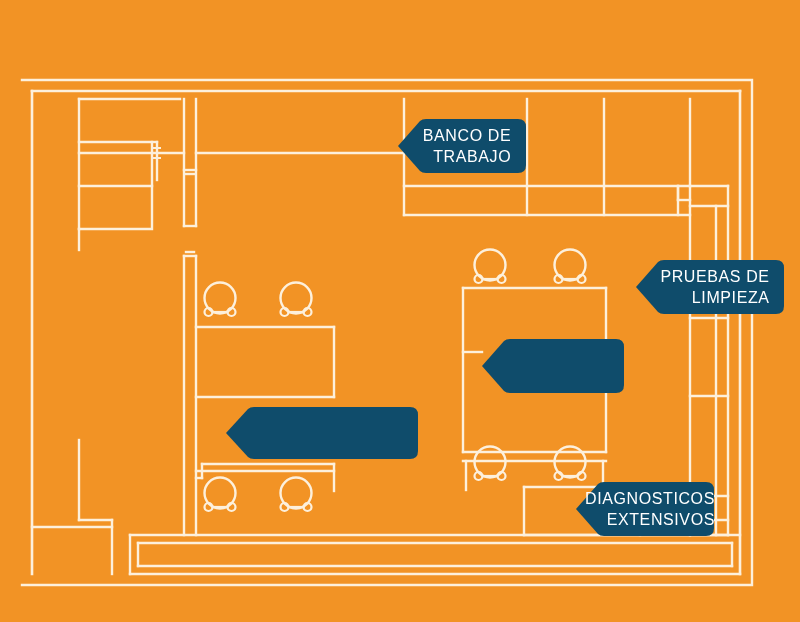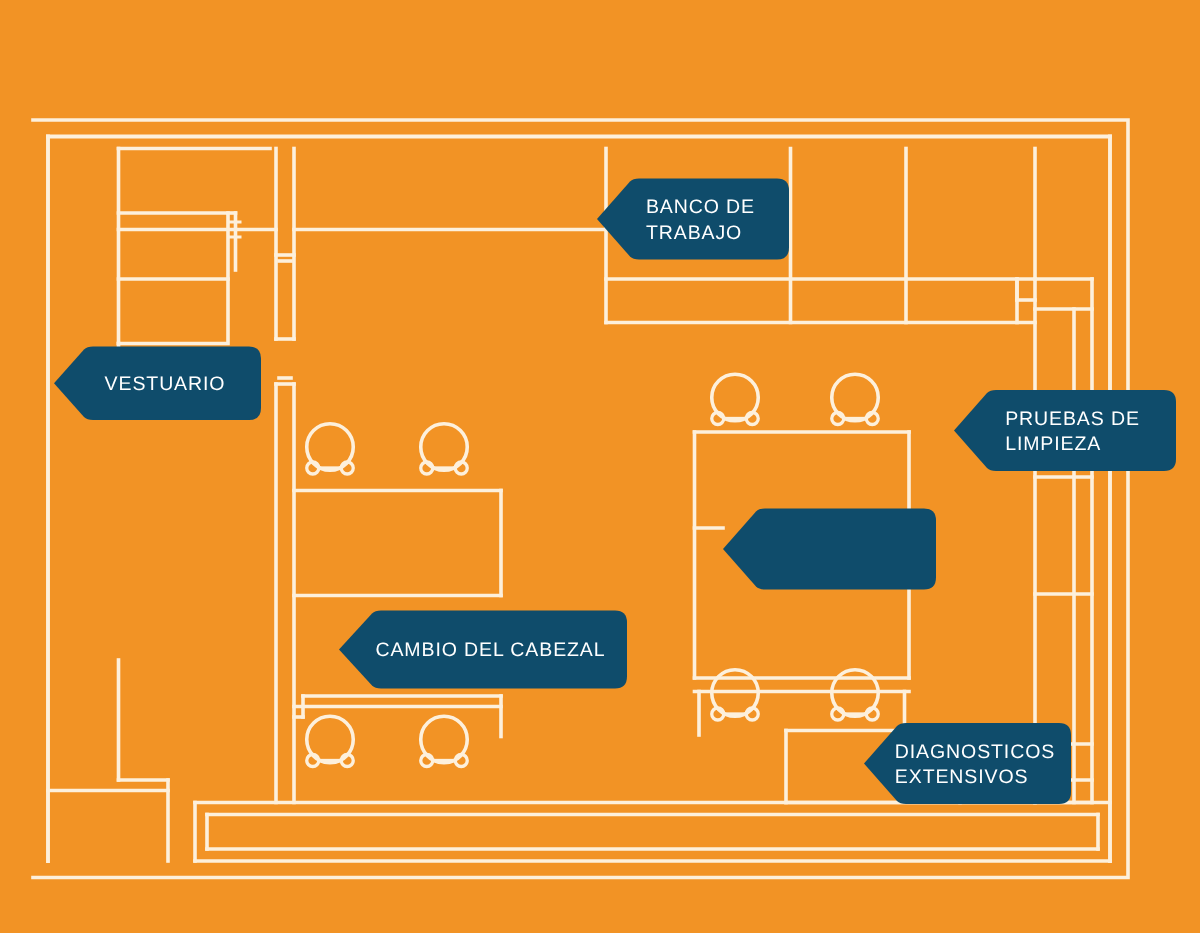--- a/index.html
+++ b/index.html
@@ -20,24 +20,24 @@
   #plan-svg {
     position: absolute;
     left: 0;
     top: 0;
     width: 800px;
     height: 622px;
   }
   .callout {
     position: absolute;
     color: #ffffff;
-    font-size: 13px;
+    font-size: 16px;
     letter-spacing: 0.6px;
     line-height: 1.32;
-    text-align: left;
+    text-align: right;
     display: flex;
     align-items: center;
     justify-content: center;
     box-sizing: border-box;
     white-space: pre-line;
     user-select: none;
   }
   .callout-shape {
     position: absolute;
     left: 0;
@@ -226,46 +226,39 @@
 
   <div class="callout" style="left:398px;top:115px;width:128px;height:62px;">
     <svg class="callout-shape" viewBox="0 0 128 62" preserveAspectRatio="none">
       <path d="M 0 31 L 22 6 Q 24 4 28 4 L 120 4 Q 128 4 128 12 L 128 50 Q 128 58 120 58 L 28 58 Q 24 58 22 56 Z" fill="#0f4c6b"></path>
     </svg>
     <span class="callout-label">BANCO DE
 TRABAJO</span>
   </div>
 
 
-  <div class="callout" style="left:36px;top:228px;width:138px;height:55px;">
-    <svg class="callout-shape" viewBox="0 0 138 55" preserveAspectRatio="none">
-      <path d="M 0 27.5 L 20 5 Q 22 3 26 3 L 130 3 Q 138 3 138 11 L 138 44 Q 138 52 130 52 L 26 52 Q 22 52 20 50 Z" fill="#0f4c6b"></path>
-    </svg>
-    <span class="callout-label">VESTUARIO</span>
-  </div>
 
   <div class="callout" style="left:636px;top:256px;width:148px;height:62px;">
     <svg class="callout-shape" viewBox="0 0 148 62" preserveAspectRatio="none">
       <path d="M 0 31 L 22 6 Q 24 4 28 4 L 140 4 Q 148 4 148 12 L 148 50 Q 148 58 140 58 L 28 58 Q 24 58 22 56 Z" fill="#0f4c6b"></path>
     </svg>
     <span class="callout-label">PRUEBAS DE
 LIMPIEZA</span>
   </div>
 
   <div class="callout" style="left:482px;top:335px;width:142px;height:62px;">
     <svg class="callout-shape" viewBox="0 0 142 62" preserveAspectRatio="none">
       <path d="M 0 31 L 22 6 Q 24 4 28 4 L 134 4 Q 142 4 142 12 L 142 50 Q 142 58 134 58 L 28 58 Q 24 58 22 56 Z" fill="#0f4c6b"></path>
     </svg>
   </div>
 
   <div class="callout" style="left:226px;top:404px;width:192px;height:58px;">
     <svg class="callout-shape" viewBox="0 0 192 58" preserveAspectRatio="none">
       <path d="M 0 29 L 22 5 Q 24 3 28 3 L 184 3 Q 192 3 192 11 L 192 47 Q 192 55 184 55 L 28 55 Q 24 55 22 53 Z" fill="#0f4c6b"></path>
     </svg>
-    <span class="callout-label">CAMBIO DEL CABEZAL</span>
   </div>
 
   <div class="callout" style="left:576px;top:478px;width:138px;height:62px;">
     <svg class="callout-shape" viewBox="0 0 138 62" preserveAspectRatio="none">
       <path d="M 0 31 L 22 6 Q 24 4 28 4 L 130 4 Q 138 4 138 12 L 138 50 Q 138 58 130 58 L 28 58 Q 24 58 22 56 Z" fill="#0f4c6b"></path>
     </svg>
     <span class="callout-label">DIAGNOSTICOS
 EXTENSIVOS</span>
   </div>
 

